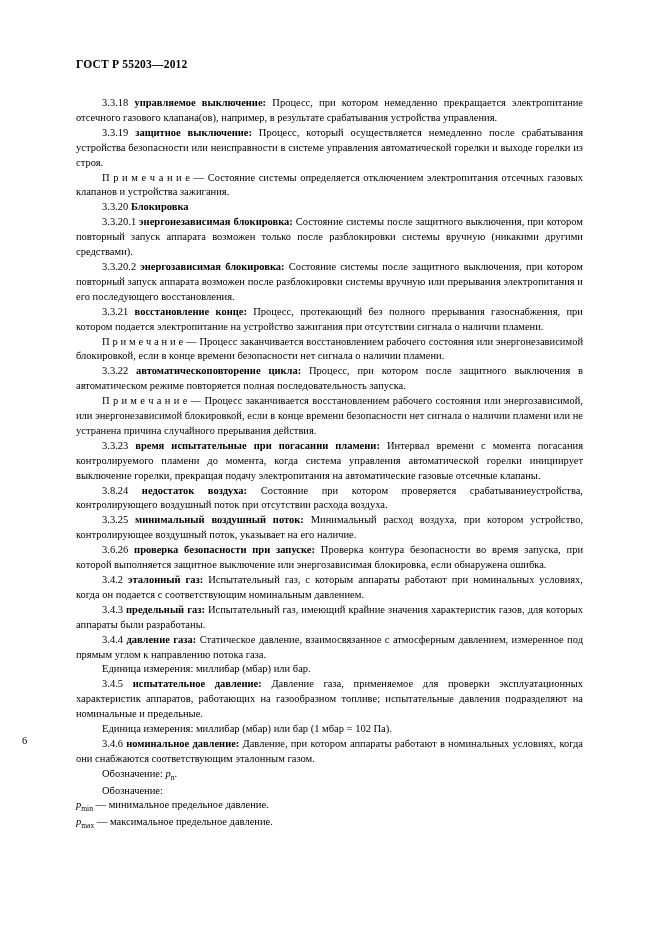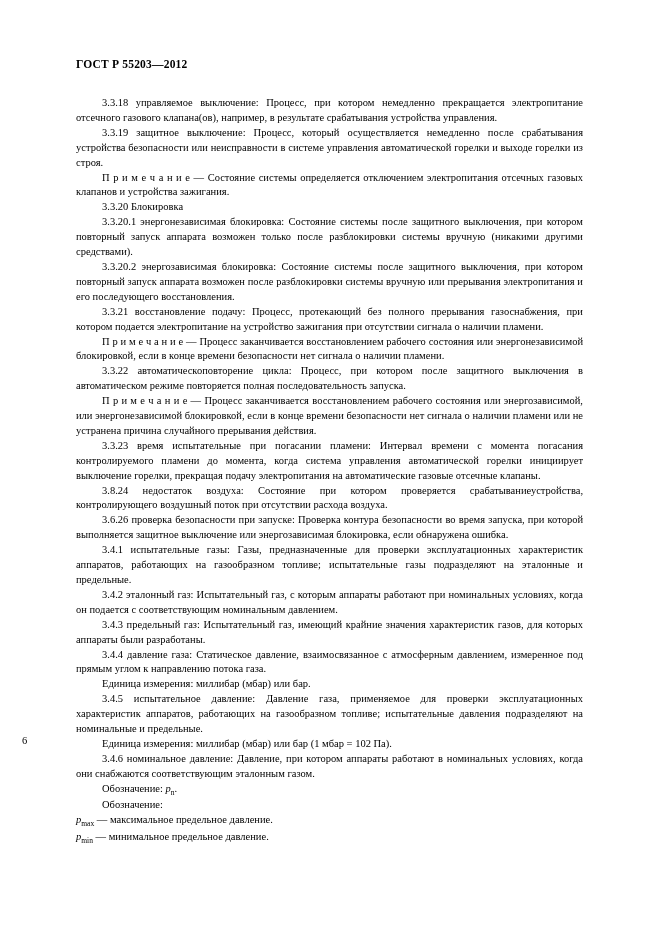--- a/index.html
+++ b/index.html
@@ -38,21 +38,21 @@
   }
   .body-text p {
     margin: 0;
     text-indent: 26px;
     text-align: justify;
   }
   .body-text p.noindent {
     text-indent: 0;
   }
   b, .b {
-    font-weight: normal;
+    font-weight: bold;
   }
   i, .i {
     font-style: italic;
   }
   .sub {
     font-size: 7.5px;
     vertical-align: sub;
   }
   .page-number {
     position: absolute;
@@ -76,58 +76,58 @@
     <p><span>3.3.19</span> <b>защитное выключение:</b> <span>Процесс, который осуществляется немедленно после срабатывания устройства безопасности или неисправности в системе управления автоматической горелки и выходе горелки из строя.</span></p>
 
     <p><span>П р и м е ч а н и е — </span><span>Состояние системы определяется отключением электропитания отсечных газовых клапанов и устройства зажигания.</span></p>
 
     <p><span>3.3.20</span> <b>Блокировка</b></p>
 
     <p><span>3.3.20.1</span> <b>энергонезависимая блокировка:</b> <span>Состояние системы после защитного выключения, при котором повторный запуск аппарата возможен только после разблокировки системы вручную (никакими другими средствами).</span></p>
 
     <p><span>3.3.20.2</span> <b>энергозависимая блокировка:</b> <span>Состояние системы после защитного выключения, при котором повторный запуск аппарата возможен после разблокировки системы вручную или прерывания электропитания и его последующего восстановления.</span></p>
 
-    <p><span>3.3.21</span> <b>восстановление подачу:</b> <span>Процесс, протекающий без полного прерывания газоснабжения, при котором подается электропитание на устройство зажигания при отсутствии сигнала о наличии пламени.</span></p>
+    <p><span>3.3.21</span> <b>восстановление конце:</b> <span>Процесс, протекающий без полного прерывания газоснабжения, при котором подается электропитание на устройство зажигания при отсутствии сигнала о наличии пламени.</span></p>
 
     <p><span>П р и м е ч а н и е — </span><span>Процесс заканчивается восстановлением рабочего состояния или энергонезависимой блокировкой, если в конце времени безопасности нет сигнала о наличии пламени.</span></p>
 
     <p><span>3.3.22</span> <b>автоматическоповторение цикла:</b> <span>Процесс, при котором после защитного выключения в автоматическом режиме повторяется полная последовательность запуска.</span></p>
 
     <p><span>П р и м е ч а н и е — </span><span>Процесс заканчивается восстановлением рабочего состояния или энергозависимой, или энергонезависимой блокировкой, если в конце времени безопасности нет сигнала о наличии пламени или не устранена причина случайного прерывания действия.</span></p>
 
     <p><span>3.3.23</span> <b>время испытательные при погасании пламени:</b> <span>Интервал времени с момента погасания контролируемого пламени до момента, когда система управления автоматической горелки инициирует выключение горелки, прекращая подачу электропитания на автоматические газовые отсечные клапаны.</span></p>
 
     <p><span>3.8.24</span> <b>недостаток воздуха:</b> <span>Состояние при котором проверяется срабатываниеустройства, контролирующего воздушный поток при отсутствии расхода воздуха.</span></p>
 
+    <p><span>3.3.25</span> <b>минимальный воздушный поток:</b> <span>Минимальный расход воздуха, при котором устройство, контролирующее воздушный поток, указывает на его наличие.</span></p>
 
     <p><span>3.6.26</span> <b>проверка безопасности при запуске:</b> <span>Проверка контура безопасности во время запуска, при которой выполняется защитное выключение или энергозависимая блокировка, если обнаружена ошибка.</span></p>
 
 
-    <p><span>3.4.1</span> <b>испытательные газы:</b> <span>Газы, предназначенные для проверки эксплуатационных характеристик аппаратов, работающих на газообразном топливе; испытательные газы подразделяют на эталонные и предельные.</span></p>
 
     <p><span>3.4.2</span> <b>эталонный газ:</b> <span>Испытательный газ, с которым аппараты работают при номинальных условиях, когда он подается с соответствующим номинальным давлением.</span></p>
 
     <p><span>3.4.3</span> <b>предельный газ:</b> <span>Испытательный газ, имеющий крайние значения характеристик газов, для которых аппараты были разработаны.</span></p>
 
     <p><span>3.4.4</span> <b>давление газа:</b> <span>Статическое давление, взаимосвязанное с атмосферным давлением, измеренное под прямым углом к направлению потока газа.</span></p>
 
     <p><span>Единица измерения: миллибар (мбар) или бар.</span></p>
 
     <p><span>3.4.5</span> <b>испытательное давление:</b> <span>Давление газа, применяемое для проверки эксплуатационных характеристик аппаратов, работающих на газообразном топливе; испытательные давления подразделяют на номинальные и предельные.</span></p>
 
     <p><span>Единица измерения: миллибар (мбар) или бар (1 мбар = 102 Па).</span></p>
 
     <p><span>3.4.6</span> <b>номинальное давление:</b> <span>Давление, при котором аппараты работают в номинальных условиях, когда они снабжаются соответствующим эталонным газом.</span></p>
 
     <p><span>Обозначение: </span><i>p</i><span class="sub">n</span><span>.</span></p>
 
 
     <p><span>Обозначение:</span></p>
 
+    <p class="noindent"><i>p</i><span class="sub">min</span><span> — минимальное предельное давление.</span></p>
+
     <p class="noindent"><i>p</i><span class="sub">max</span><span> — максимальное предельное давление.</span></p>
-
-    <p class="noindent"><i>p</i><span class="sub">min</span><span> — минимальное предельное давление.</span></p>
 
 
   </div>
 
   <div class="page-number">6</div>
 </div>
 
 </body></html>

